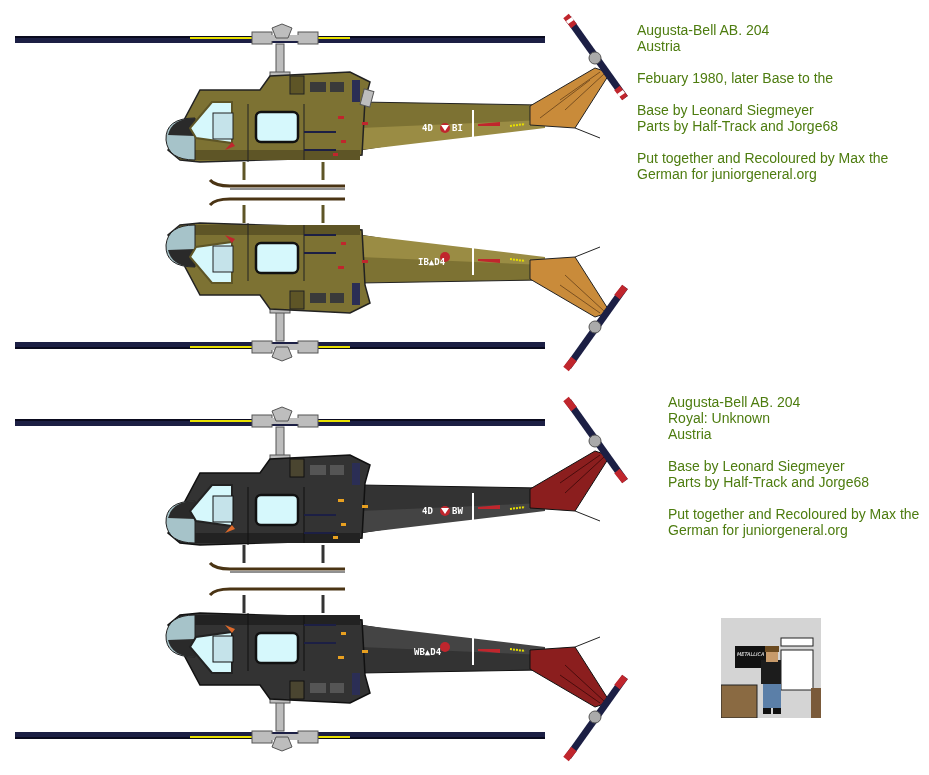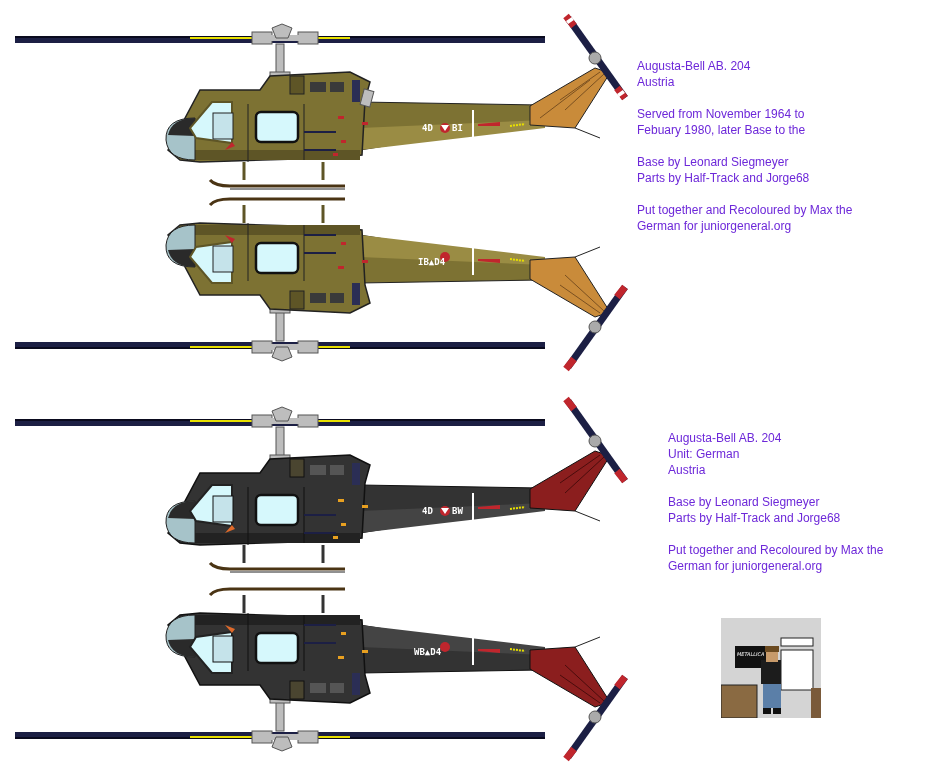--- a/index.html
+++ b/index.html
@@ -1,18 +1,18 @@
 <!DOCTYPE html>
 <html><head>
 <meta charset="utf-8">
 <style>
   html,body{margin:0;padding:0;background:#ffffff;}
   body{width:929px;height:775px;position:relative;overflow:hidden;font-family:"Liberation Sans",sans-serif;}
   .heli{position:absolute;left:0;width:640px;height:190px;}
-  .caption{position:absolute;font-size:12px;line-height:16px;color:#6d28d9;margin-top:36px;}
+  .caption{position:absolute;font-size:14px;line-height:16px;color:#4d7c0f;}
   .caption .ln{display:block;white-space:nowrap;}
   .caption .gap{display:block;height:16px;}
   .avatar{position:absolute;left:721px;top:618px;width:100px;height:100px;}
 </style>
 </head>
 <body>
 
 <svg class="heli" style="top:10px" viewBox="0 0 640 190" width="640" height="190">
 
   <g>
@@ -256,33 +256,32 @@
     <line x1="323" y1="152" x2="323" y2="170" stroke="#333" stroke-width="3"></line>
     <path d="M210,170 Q215,176 230,176 L345,176" stroke="#4a3414" stroke-width="3" fill="none"></path>
   </g>
   <text x="414" y="80" font-family="DejaVu Sans Mono, monospace" font-weight="bold" font-size="9" fill="#fff">WB▲D4</text>
 </svg>
 
 <div class="caption" style="left:637px;top:22px;">
   <span class="ln">Augusta-Bell AB. 204</span>
   <span class="ln">Austria</span>
   <span class="gap"></span>
-  <span class="ln">Served from November 1964 to</span>
   <span class="ln">Febuary 1980, later Base to the</span>
   <span class="gap"></span>
   <span class="ln">Base by Leonard Siegmeyer</span>
   <span class="ln">Parts by Half-Track and Jorge68</span>
   <span class="gap"></span>
   <span class="ln">Put together and Recoloured by Max the</span>
   <span class="ln">German for juniorgeneral.org</span>
 </div>
 
 <div class="caption" style="left:668px;top:394px;">
   <span class="ln">Augusta-Bell AB. 204</span>
-  <span class="ln">Unit: German</span>
+  <span class="ln">Royal: Unknown</span>
   <span class="ln">Austria</span>
   <span class="gap"></span>
   <span class="ln">Base by Leonard Siegmeyer</span>
   <span class="ln">Parts by Half-Track and Jorge68</span>
   <span class="gap"></span>
   <span class="ln">Put together and Recoloured by Max the</span>
   <span class="ln">German for juniorgeneral.org</span>
 </div>
 
 <svg class="avatar" viewBox="0 0 100 100" width="100" height="100">

